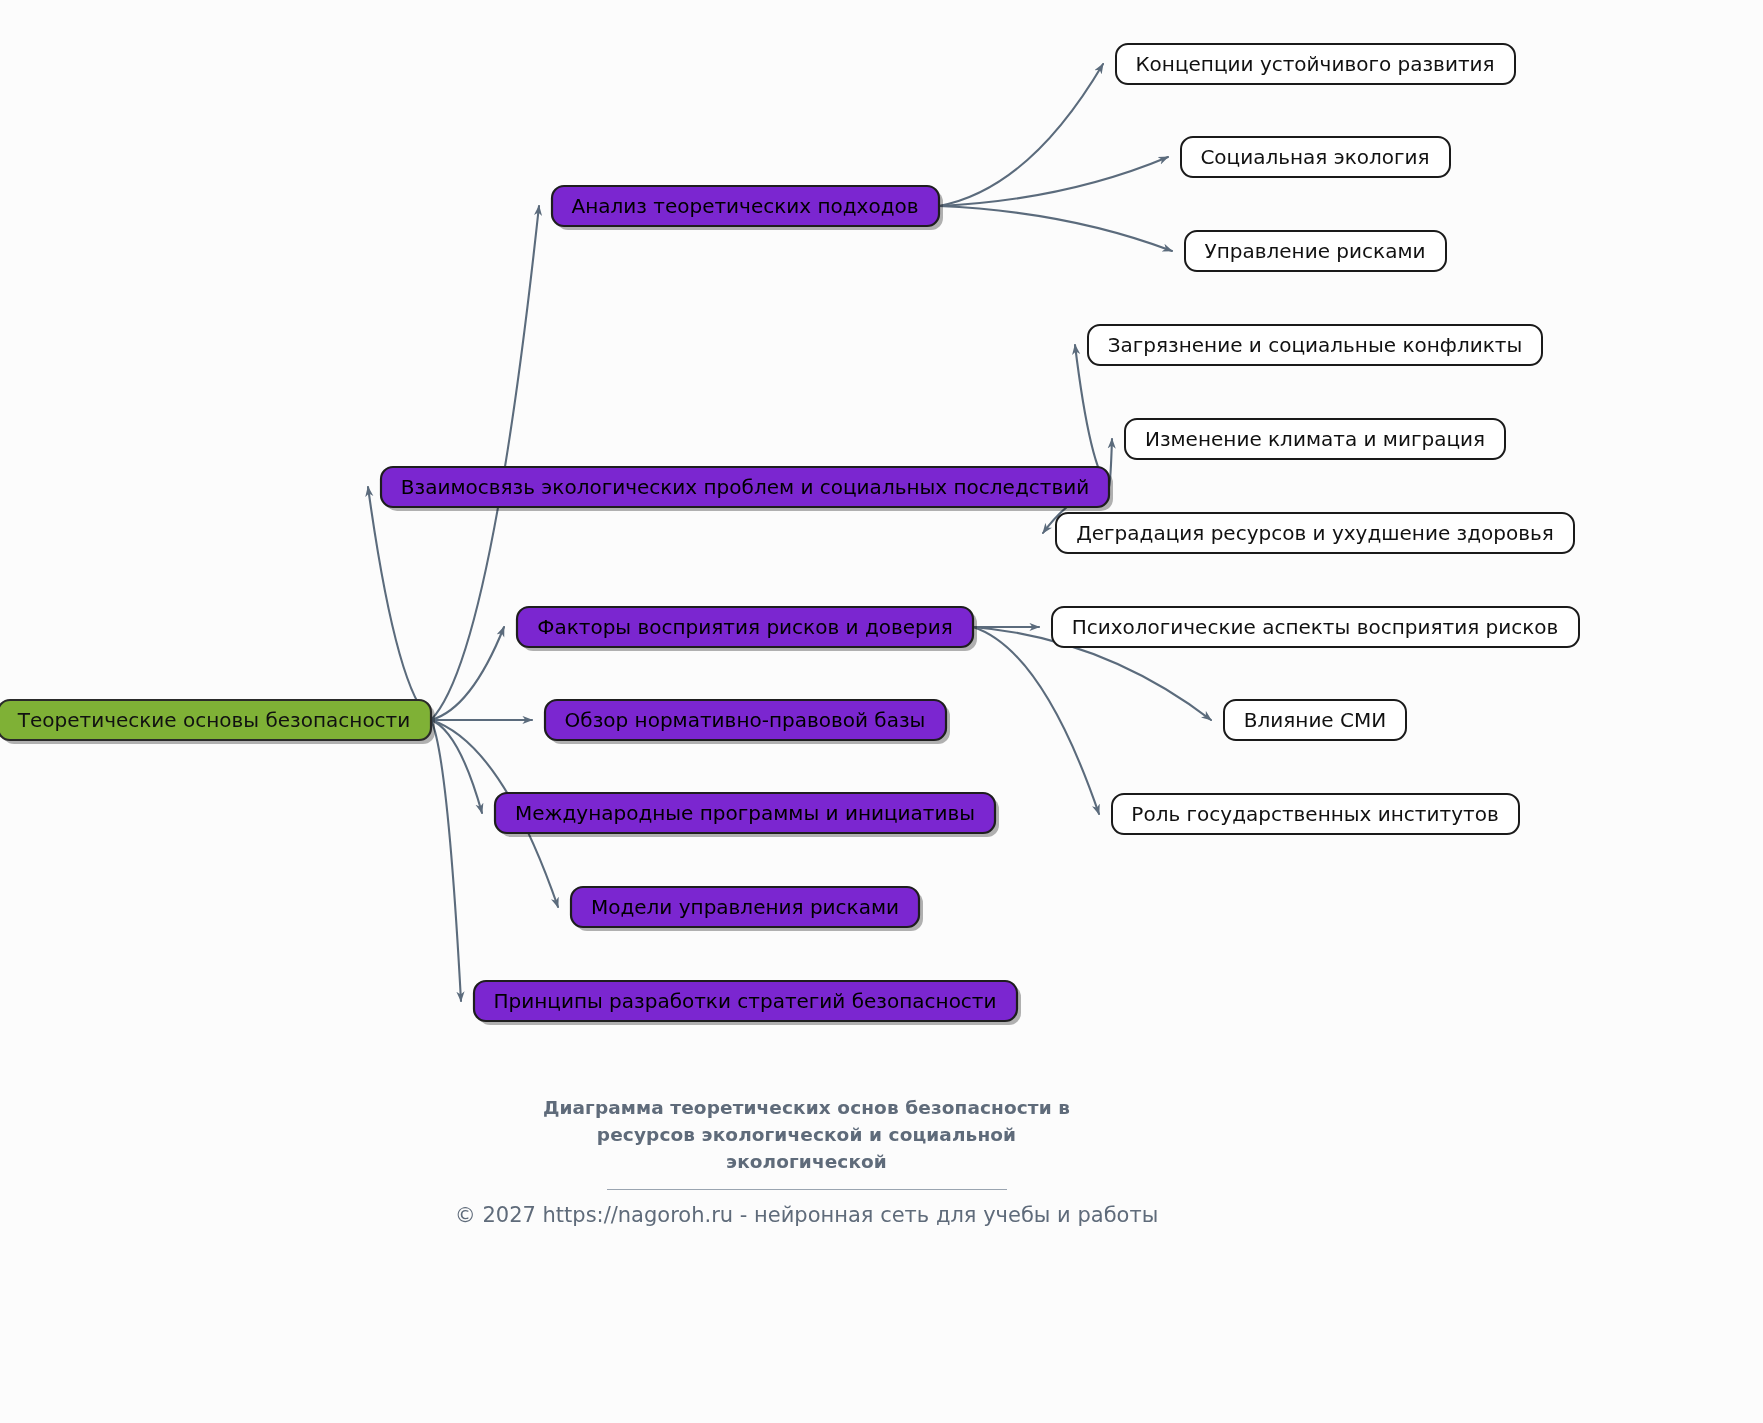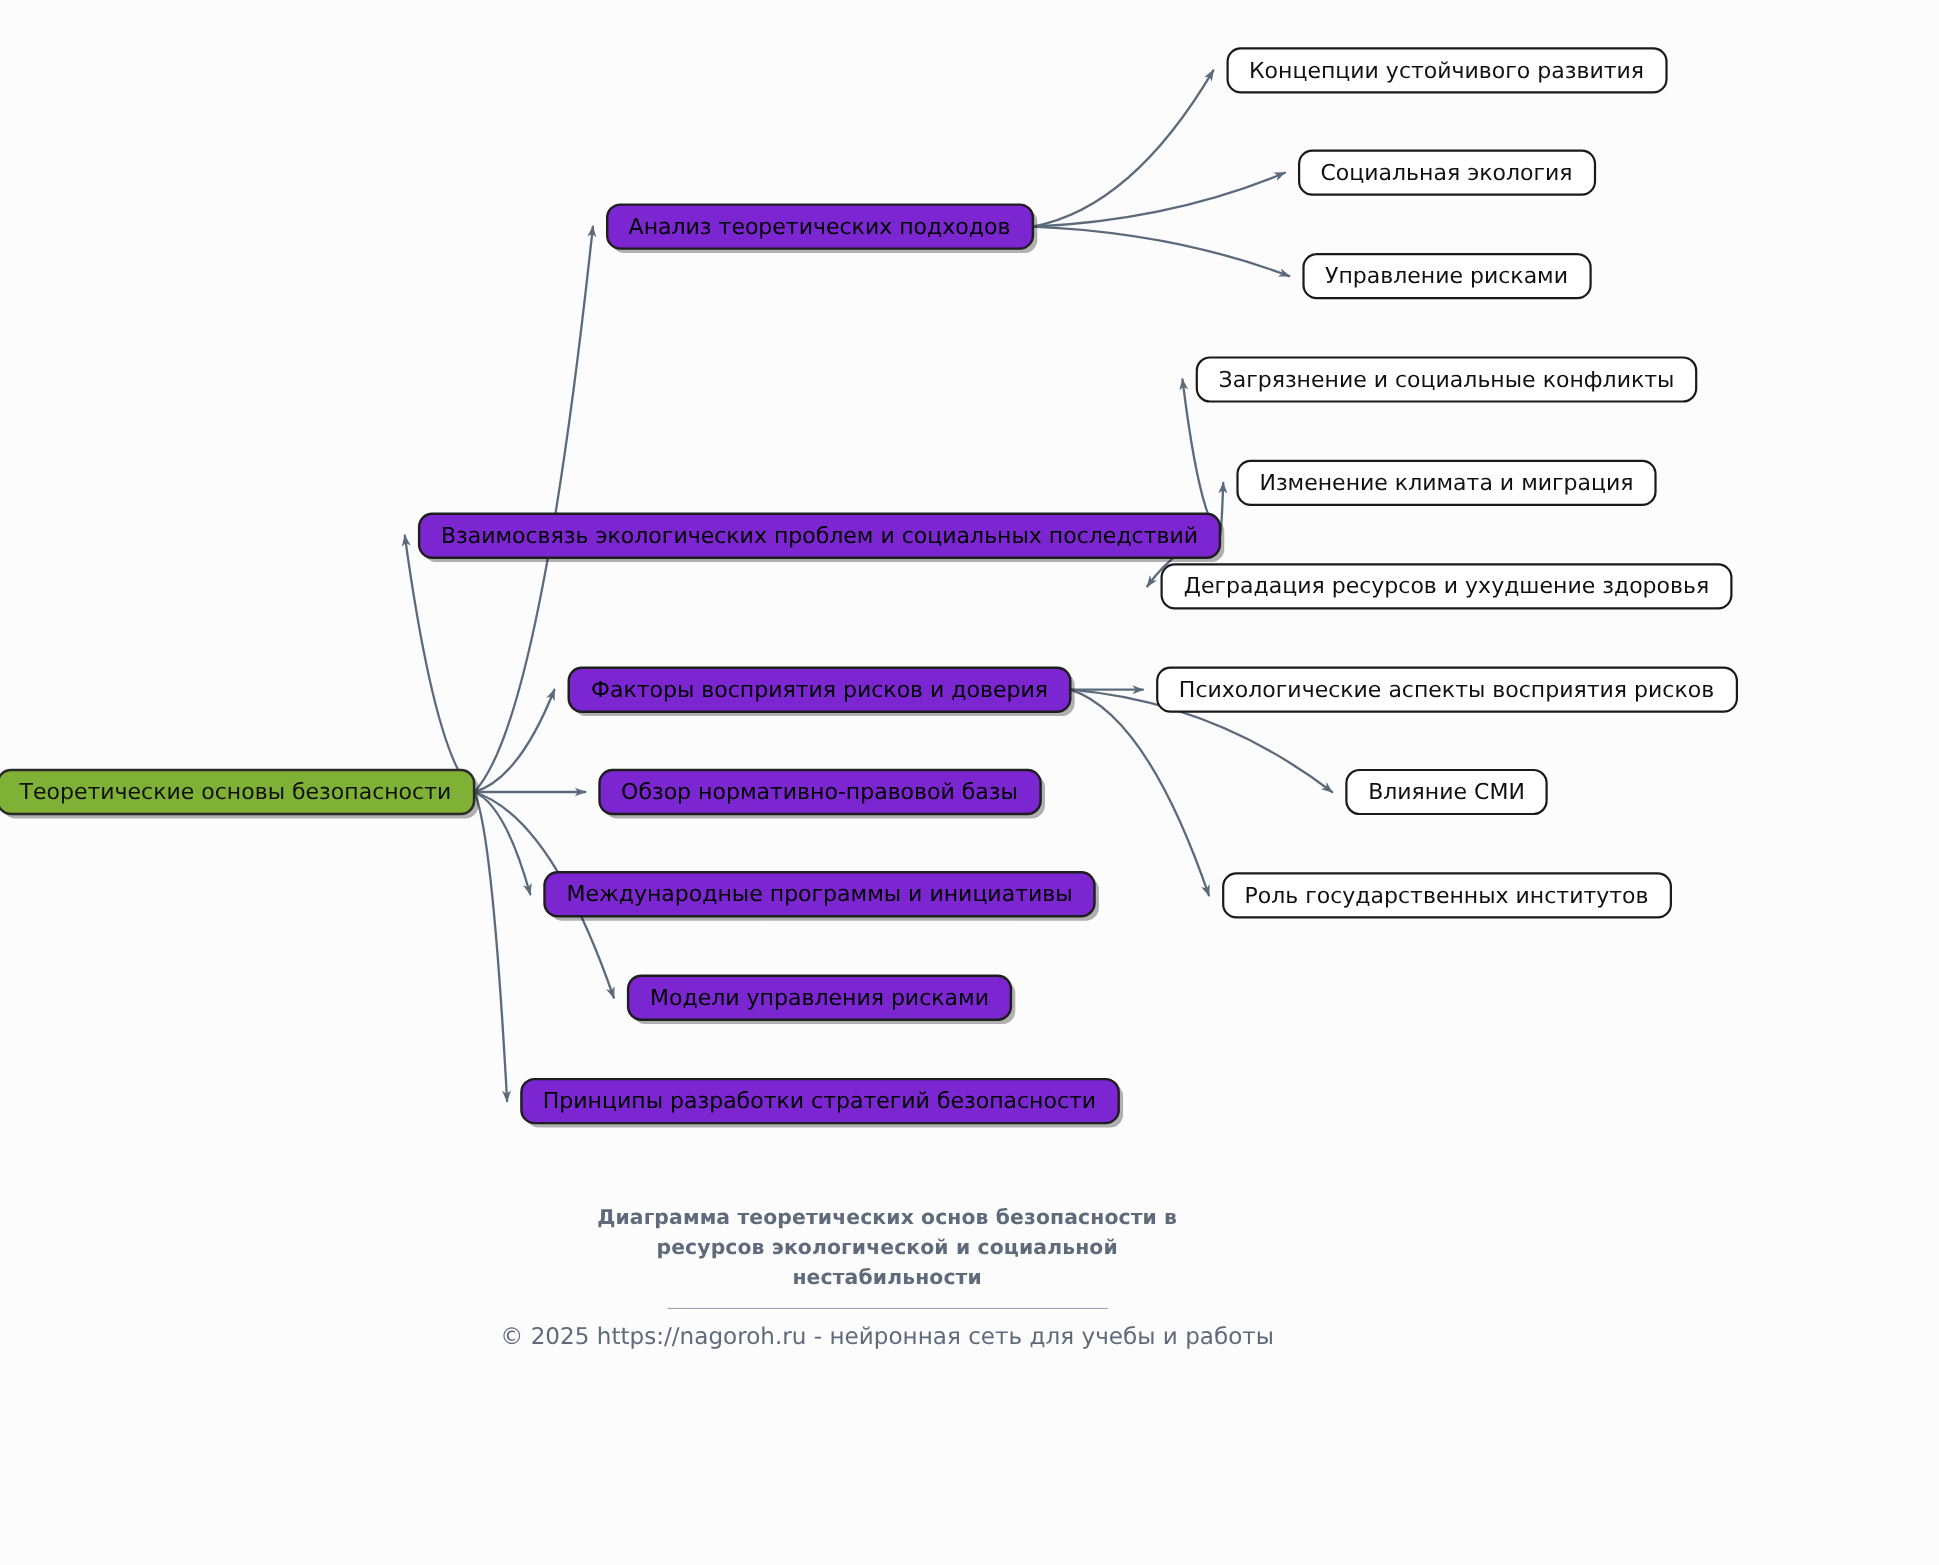--- a/index.html
+++ b/index.html
@@ -202,19 +202,19 @@
           <rect class="node-shape-leaf" x="1112" y="794" width="407" height="40" rx="12"></rect>
           <text class="node-label node-label-leaf" x="1315" y="815" text-anchor="middle">Роль государственных институтов</text>
         </g>
       </g>
   </svg>
 
   <div class="footer-wrap" style="top:1095px;">
     <div class="footer-title">
       <div>Диаграмма теоретических основ безопасности в</div>
       <div>ресурсов экологической и социальной</div>
-      <div>нестабильности</div>
+      <div>экологической</div>
     </div>
     <div class="footer-rule"></div>
-    <div class="footer-credit">© 2025 https://nagoroh.ru - нейронная сеть для учебы и работы</div>
+    <div class="footer-credit">© 2027 https://nagoroh.ru - нейронная сеть для учебы и работы</div>
   </div>
 
 </div>
 
 </body></html>

